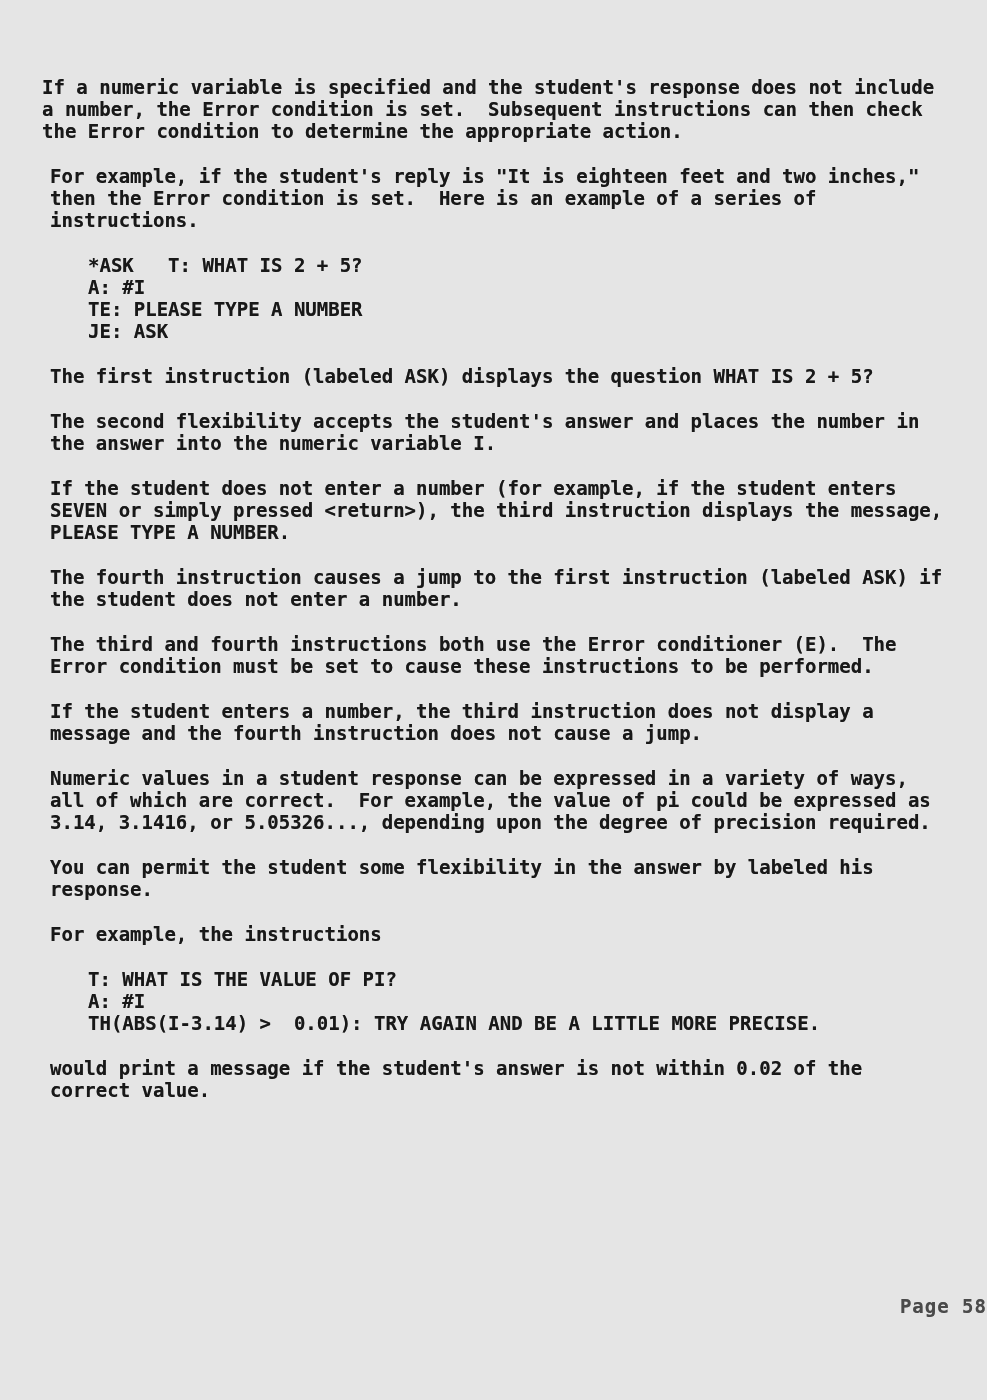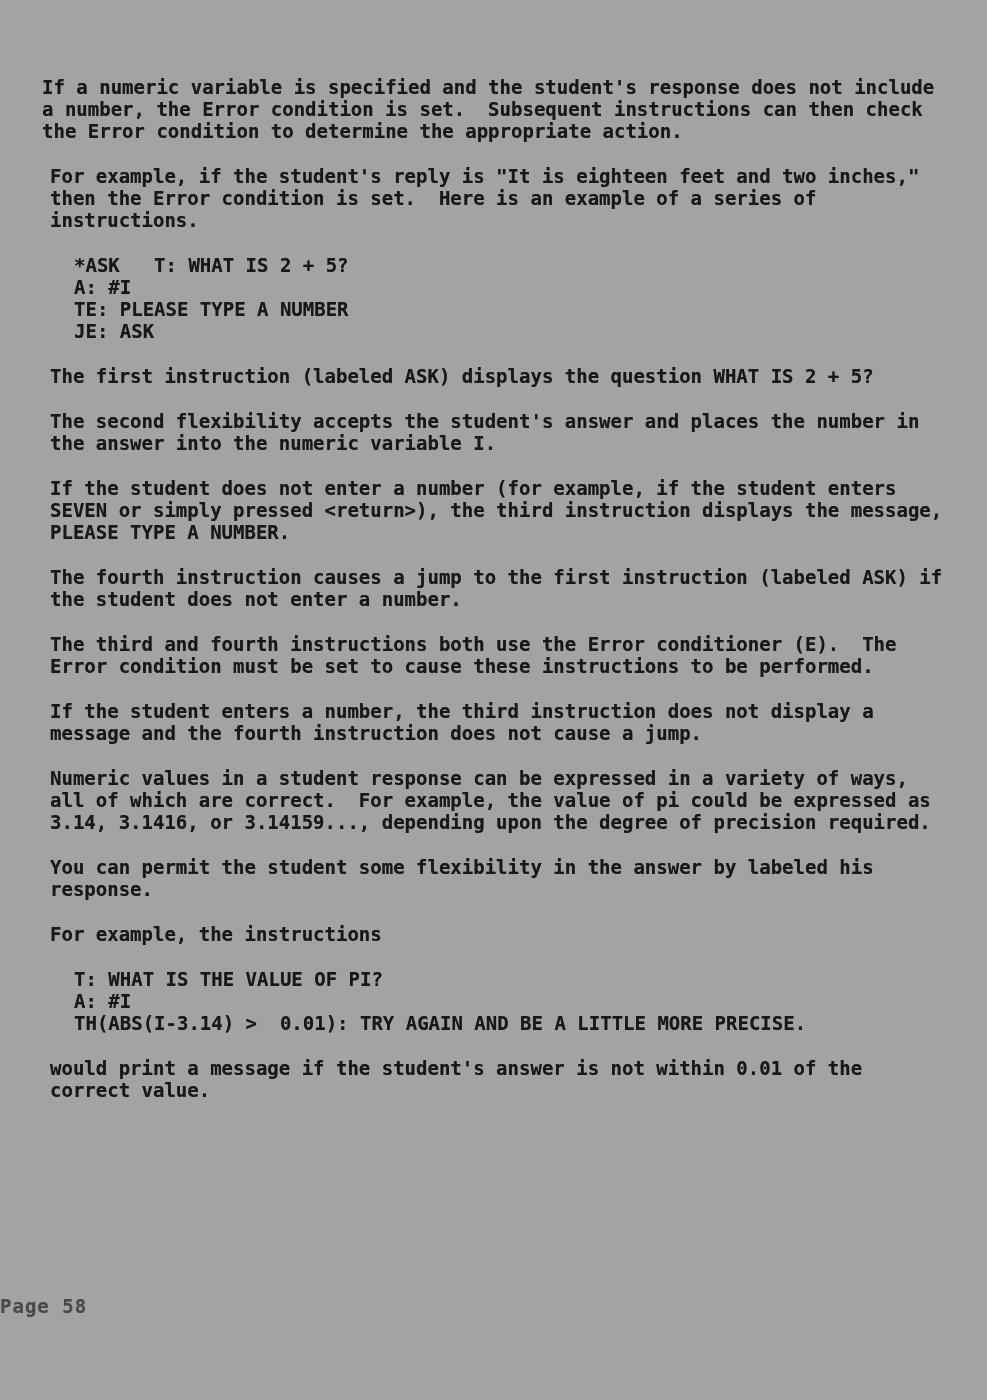--- a/index.html
+++ b/index.html
@@ -5,43 +5,43 @@
   html,body{margin:0;padding:0;}
   body{
     width:987px;height:1400px;
     background:#ffffff;
     position:relative;
     overflow:hidden;
     font-family:"DejaVu Sans Mono",monospace;
   }
   .page{
     position:absolute;inset:0;
-    background:#a3a3a3;
+    background:#e5e5e5;
   }
   .doc-body{
     position:absolute;
     top:76px;left:42px;right:10px;
   }
   .block{
     margin:0;
     font-family:"DejaVu Sans Mono",monospace;
     font-size:19px;
     line-height:22px;
     font-weight:700;
     color:#181818;
     white-space:pre;
     letter-spacing:0px;
     text-shadow:0 0 0.6px rgba(20,20,20,0.55);
   }
   .block + .block{margin-top:23px;margin-left:8px;}
-  .block.code{margin-left:32px;}
+  .block.code{margin-left:46px;}
   .page-footer{
     position:absolute;
     top:1295px;left:0;width:987px;
-    text-align:left;
+    text-align:right;
     font-family:"DejaVu Sans Mono",monospace;
     font-size:19px;
     font-weight:700;
     color:#4a4a4a;
     letter-spacing:1px;
     text-shadow:0 0 0.6px rgba(70,70,70,0.5);
   }
 </style>
 </head>
 <body>
@@ -65,24 +65,24 @@
 SEVEN or simply pressed &lt;return&gt;), the third instruction displays the message,
 PLEASE TYPE A NUMBER.</pre>
       <pre class="block">The fourth instruction causes a jump to the first instruction (labeled ASK) if
 the student does not enter a number.</pre>
       <pre class="block">The third and fourth instructions both use the Error conditioner (E).  The
 Error condition must be set to cause these instructions to be performed.</pre>
       <pre class="block">If the student enters a number, the third instruction does not display a
 message and the fourth instruction does not cause a jump.</pre>
       <pre class="block">Numeric values in a student response can be expressed in a variety of ways,
 all of which are correct.  For example, the value of pi could be expressed as
-3.14, 3.1416, or 3.14159..., depending upon the degree of precision required.</pre>
+3.14, 3.1416, or 5.05326..., depending upon the degree of precision required.</pre>
       <pre class="block">You can permit the student some flexibility in the answer by labeled his
 response.</pre>
       <pre class="block">For example, the instructions</pre>
       <pre class="block code">T: WHAT IS THE VALUE OF PI?
 A: #I
 TH(ABS(I-3.14) &gt;  0.01): TRY AGAIN AND BE A LITTLE MORE PRECISE.</pre>
-      <pre class="block">would print a message if the student's answer is not within 0.01 of the
+      <pre class="block">would print a message if the student's answer is not within 0.02 of the
 correct value.</pre>
     </main>
   <div class="page-footer">Page 58</div>
 </div>
 
 </body></html>

